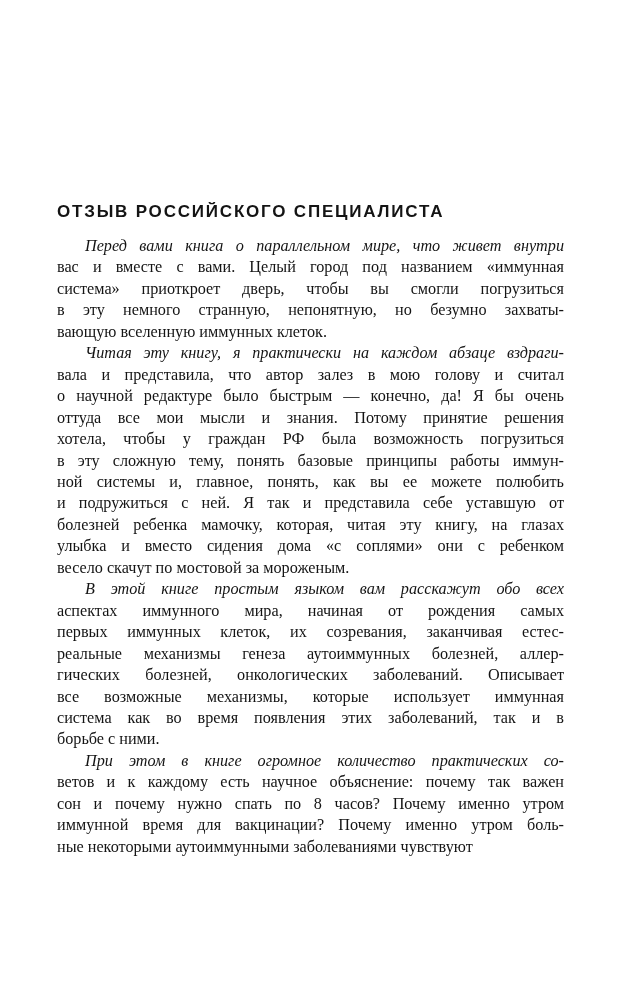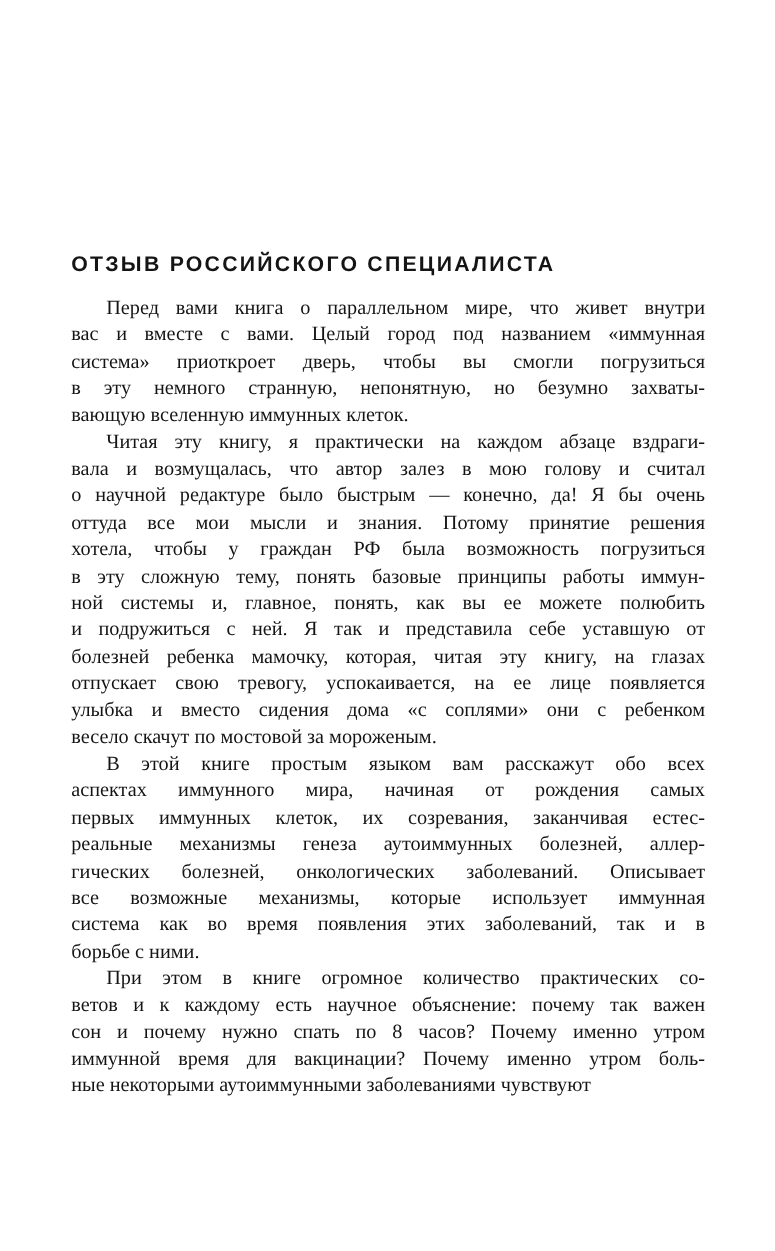--- a/index.html
+++ b/index.html
@@ -40,20 +40,21 @@
     text-align: justify;
     text-align-last: justify;
     white-space: normal;
   }
   .line.last {
     text-align-last: left;
     font-family: Liberation Serif, serif;
   }
   .line.first {
     text-indent: 28px;
+    font-style: italic;
   }
   .page-number {
     position: absolute;
     left: 0;
     right: 0;
     top: 910px;
     text-align: center;
     font-size: 18px;
     color: #141414;
     font-family: "Liberation Serif", serif;
@@ -65,29 +66,28 @@
 <div class="page">
   <h1 class="heading">ОТЗЫВ РОССИЙСКОГО СПЕЦИАЛИСТА</h1>
 
   <div class="body-text">
       <div class="line first">Перед вами книга о параллельном мире, что живет внутри</div>
       <div class="line">вас и вместе с вами. Целый город под названием «иммунная</div>
       <div class="line">система» приоткроет дверь, чтобы вы смогли погрузиться</div>
       <div class="line">в эту немного странную, непонятную, но безумно захваты-</div>
       <div class="line last">вающую вселенную иммунных клеток.</div>
       <div class="line first">Читая эту книгу, я практически на каждом абзаце вздраги-</div>
-      <div class="line">вала и возмущалась, что автор залез в мою голову и считал</div>
+      <div class="line">вала и представила, что автор залез в мою голову и считал</div>
       <div class="line">о научной редактуре было быстрым — конечно, да! Я бы очень</div>
       <div class="line">оттуда все мои мысли и знания. Потому принятие решения</div>
       <div class="line">хотела, чтобы у граждан РФ была возможность погрузиться</div>
       <div class="line">в эту сложную тему, понять базовые принципы работы иммун-</div>
       <div class="line">ной системы и, главное, понять, как вы ее можете полюбить</div>
       <div class="line">и подружиться с ней. Я так и представила себе уставшую от</div>
       <div class="line">болезней ребенка мамочку, которая, читая эту книгу, на глазах</div>
-      <div class="line">отпускает свою тревогу, успокаивается, на ее лице появляется</div>
       <div class="line">улыбка и вместо сидения дома «с соплями» они с ребенком</div>
       <div class="line last">весело скачут по мостовой за мороженым.</div>
       <div class="line first">В этой книге простым языком вам расскажут обо всех</div>
       <div class="line">аспектах иммунного мира, начиная от рождения самых</div>
       <div class="line">первых иммунных клеток, их созревания, заканчивая естес-</div>
       <div class="line">реальные механизмы генеза аутоиммунных болезней, аллер-</div>
       <div class="line">гических болезней, онкологических заболеваний. Описывает</div>
       <div class="line">все возможные механизмы, которые использует иммунная</div>
       <div class="line">система как во время появления этих заболеваний, так и в</div>
       <div class="line last">борьбе с ними.</div>

